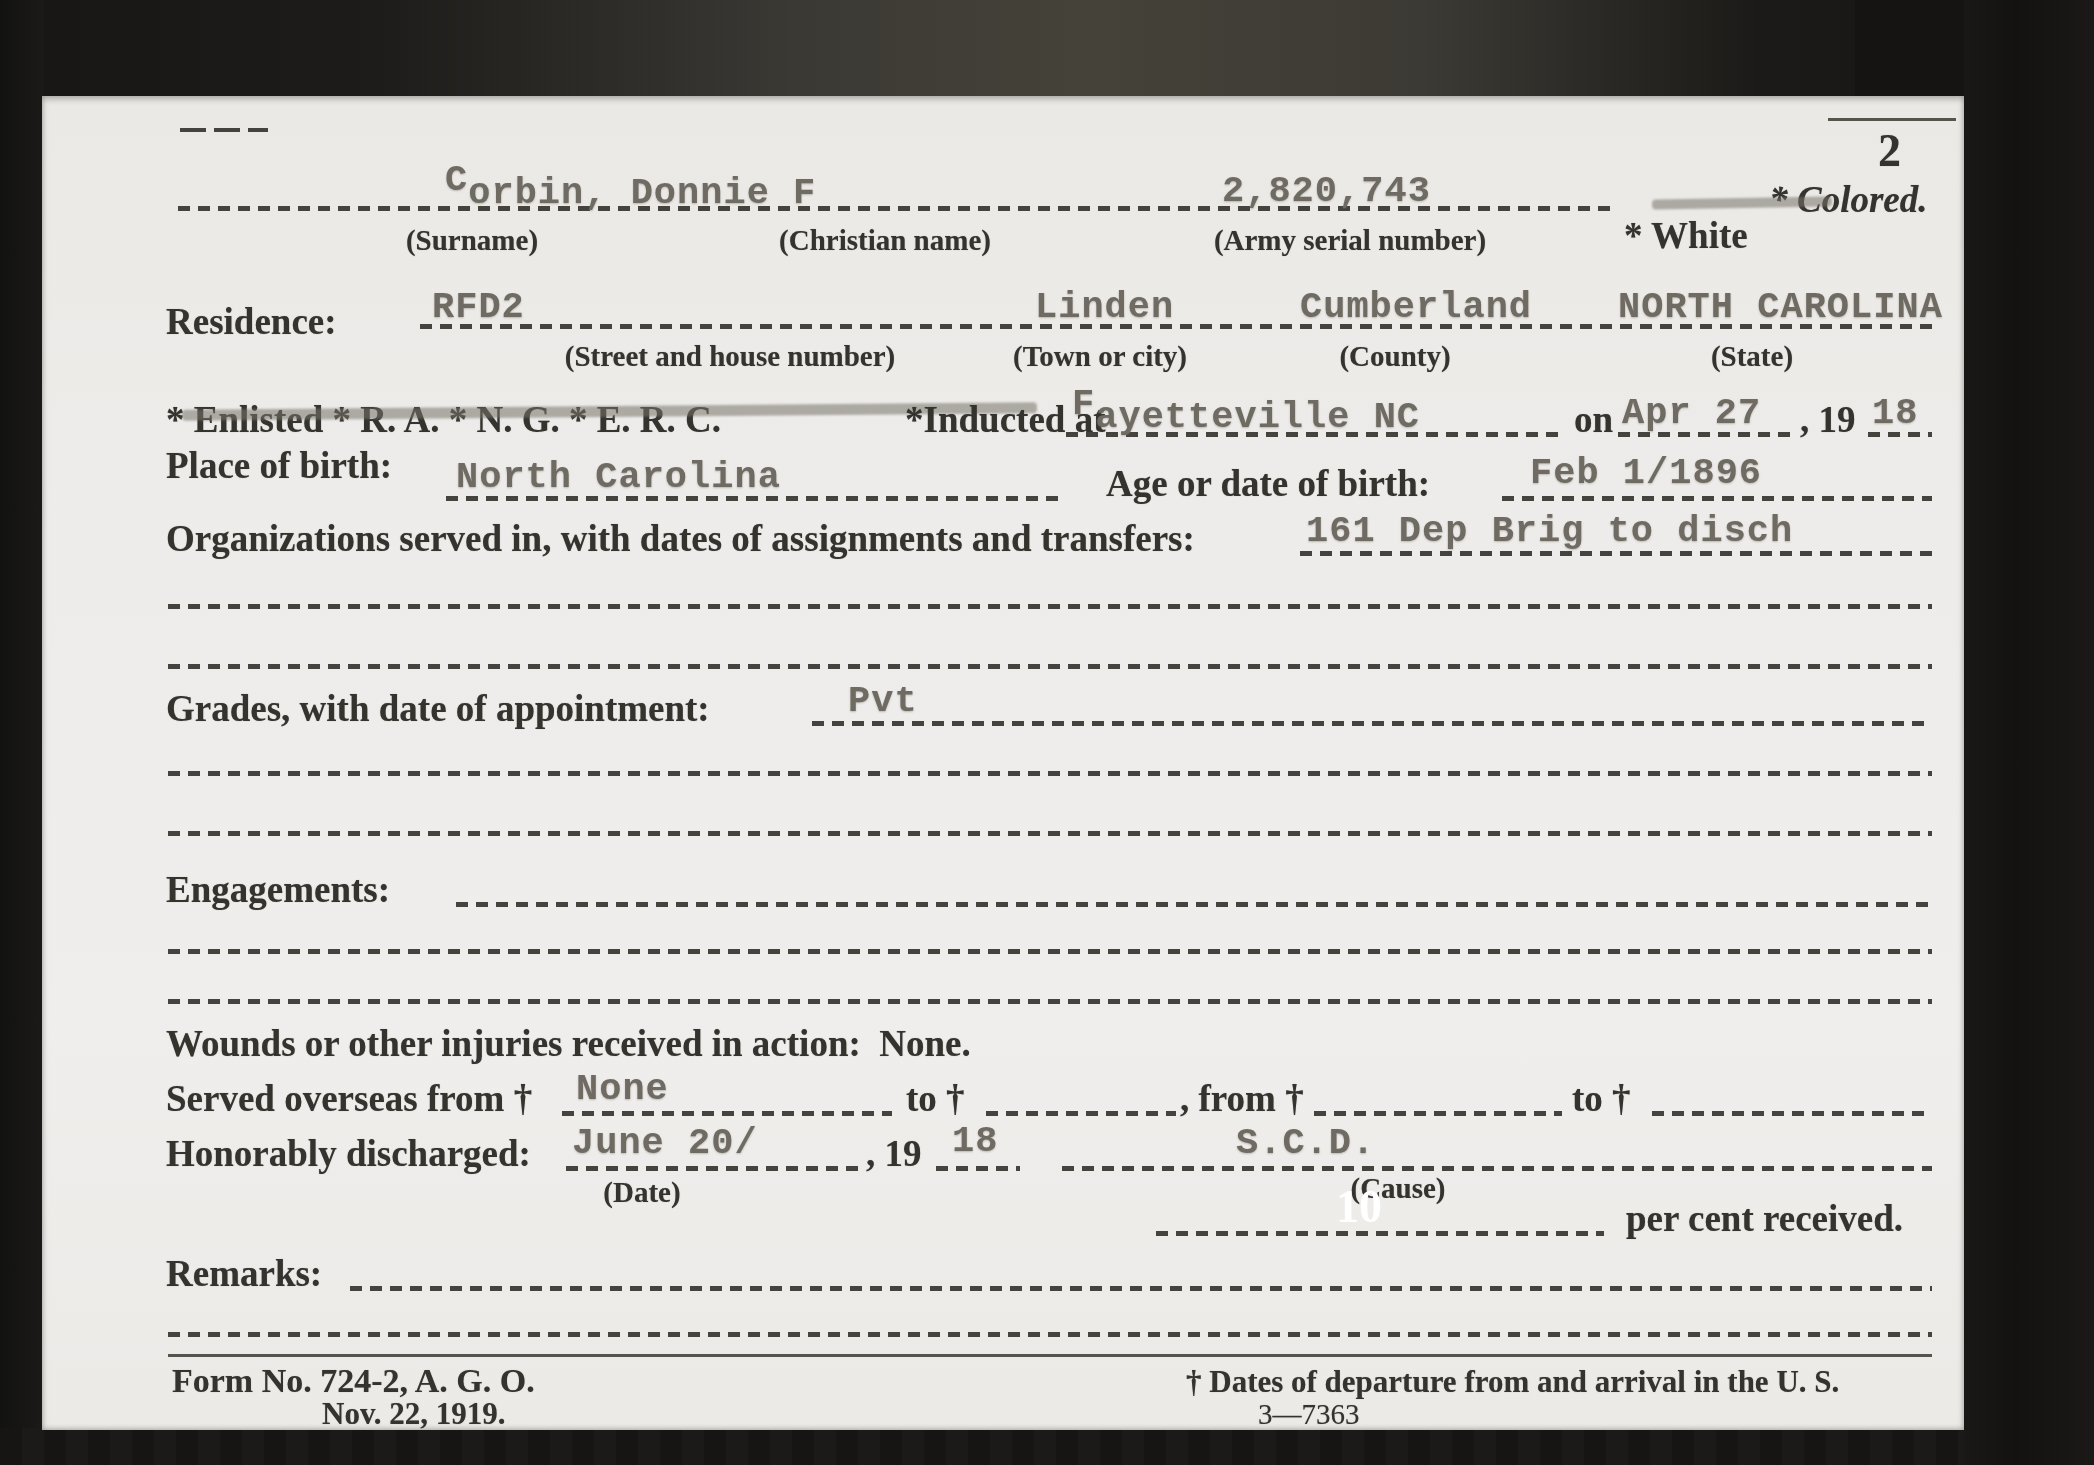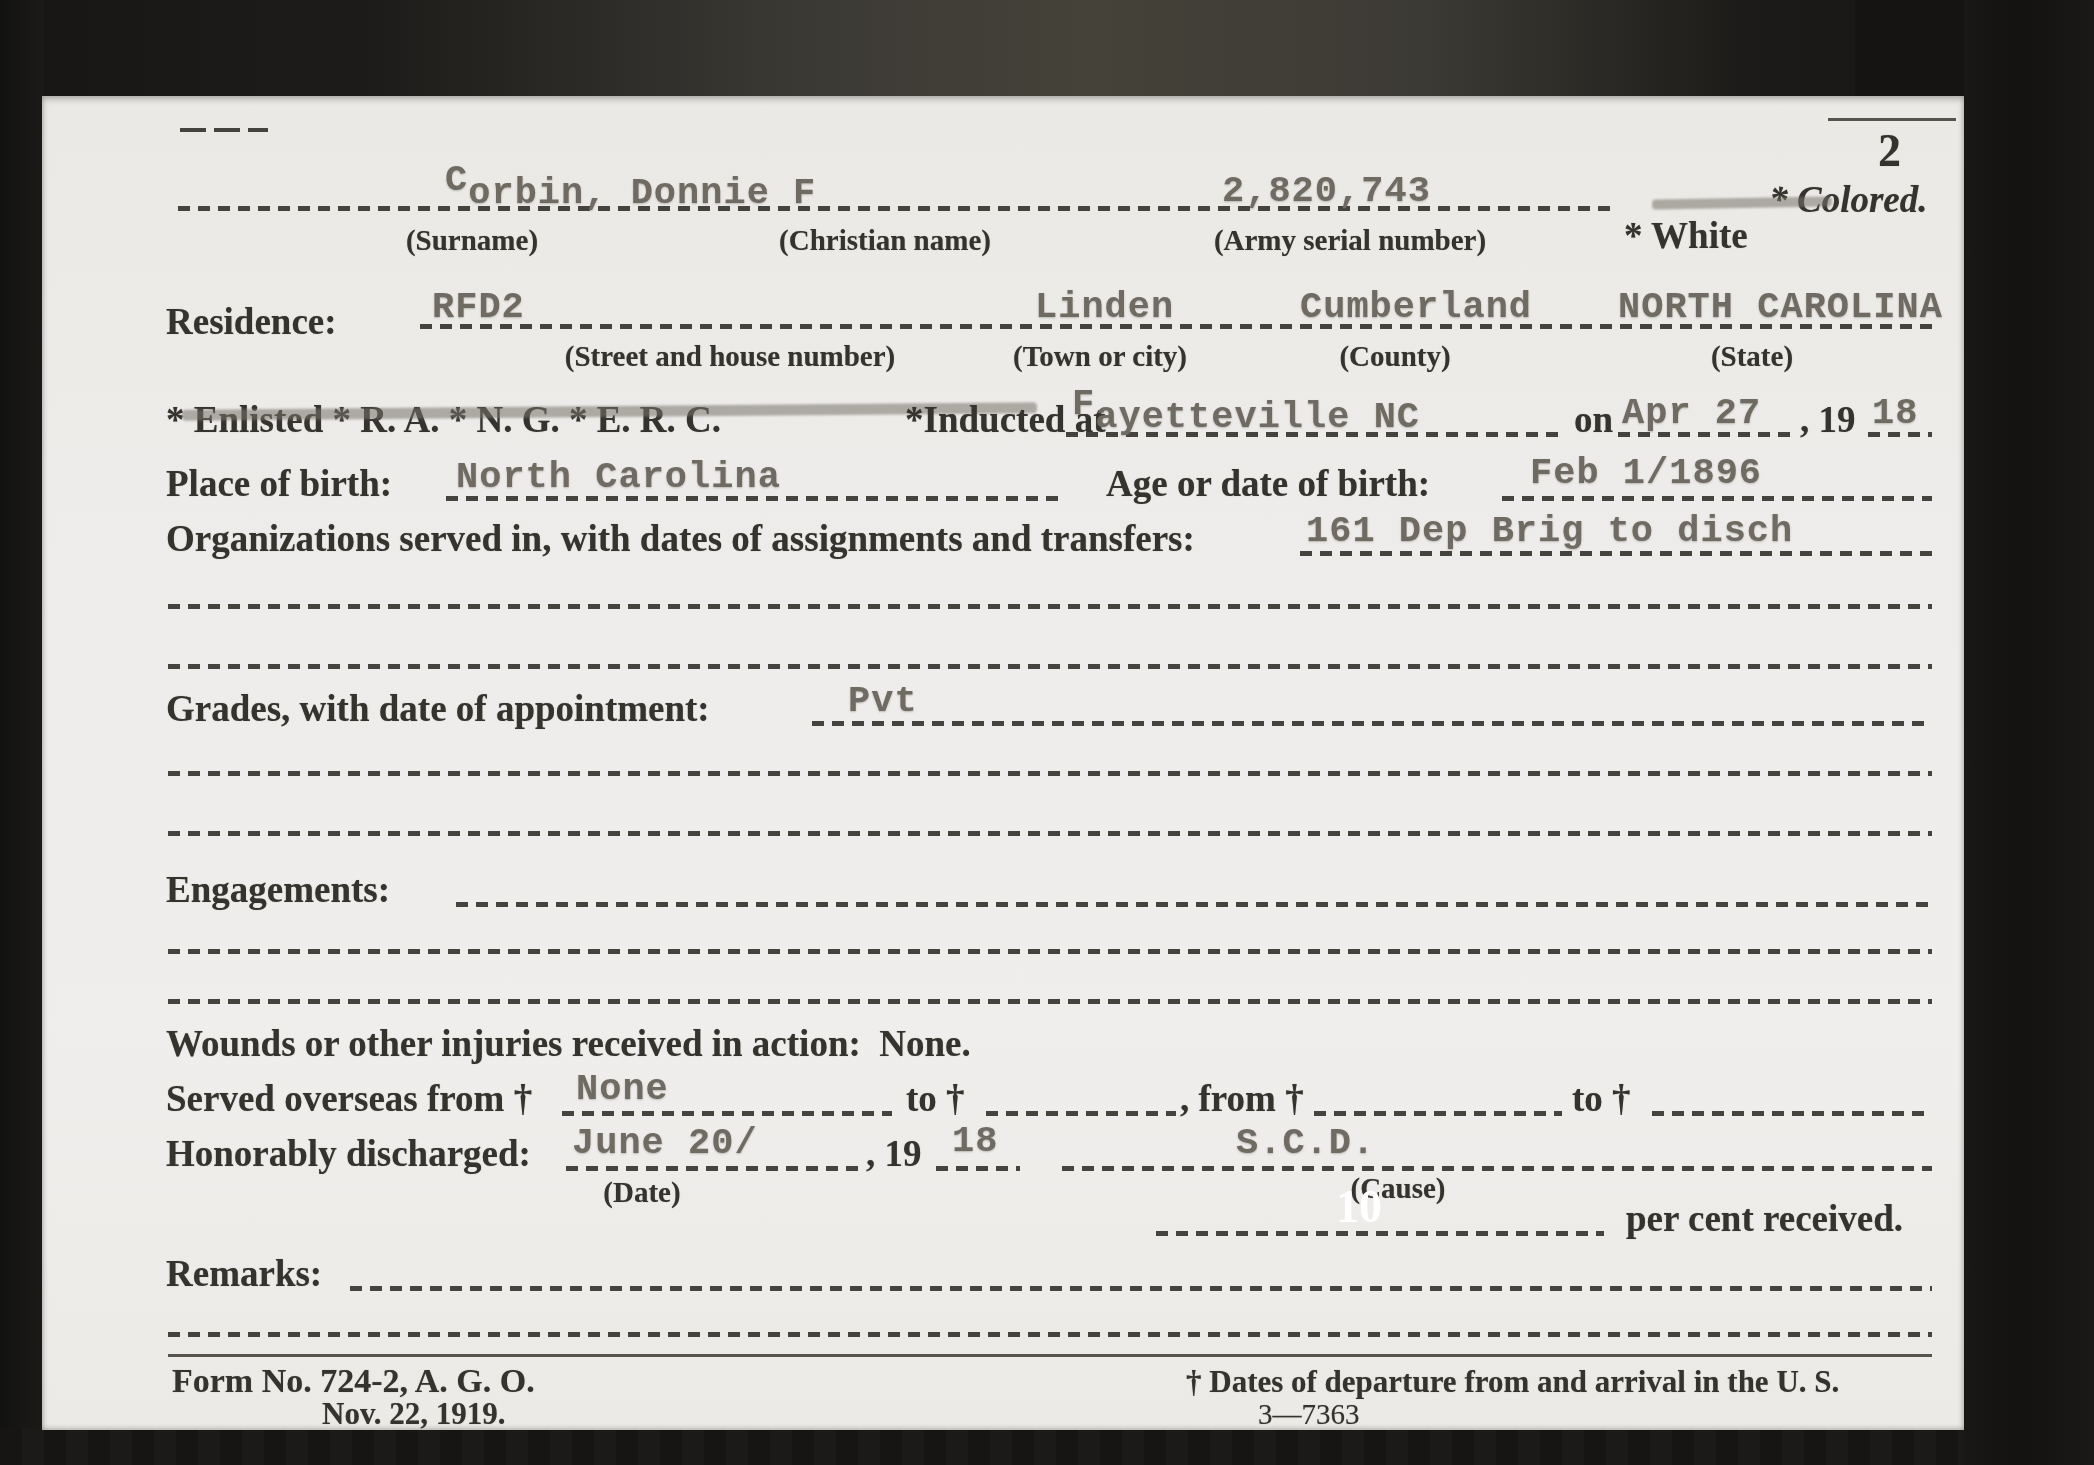--- a/index.html
+++ b/index.html
@@ -80,21 +80,21 @@
   <div class="pr f37" style="left:905px;top:398px;">*Inducted at</div>
   <div class="dl" style="left:1066px;top:432px;width:500px;"></div>
   <div class="typed" style="left:1072px;top:396px;"><span class="cap">F</span><span>ayetteville NC</span></div>
   <div class="pr f37" style="left:1574px;top:398px;">on</div>
   <div class="dl" style="left:1618px;top:432px;width:178px;"></div>
   <div class="typed" style="left:1622px;top:392px;">Apr 27</div>
   <div class="pr f37" style="left:1800px;top:398px;">, 19</div>
   <div class="dl" style="left:1868px;top:432px;width:64px;"></div>
   <div class="typed" style="left:1872px;top:392px;">18</div>
 
-  <div class="pr f37" style="left:166px;top:462px;">Place of birth:</div>
+  <div class="pr f37" style="left:166px;top:444px;">Place of birth:</div>
   <div class="dl" style="left:446px;top:496px;width:618px;"></div>
   <div class="typed" style="left:456px;top:456px;">North Carolina</div>
   <div class="pr f37" style="left:1106px;top:462px;">Age or date of birth:</div>
   <div class="dl" style="left:1502px;top:496px;width:430px;"></div>
   <div class="typed" style="left:1530px;top:452px;">Feb 1/1896</div>
 
   <div class="pr f37" style="left:166px;top:517px;">Organizations served in, with dates of assignments and transfers:</div>
   <div class="dl" style="left:1300px;top:551px;width:632px;"></div>
   <div class="typed" style="left:1306px;top:510px;">161 Dep Brig to disch</div>
   <div class="dl" style="left:168px;top:604px;width:1764px;"></div>

